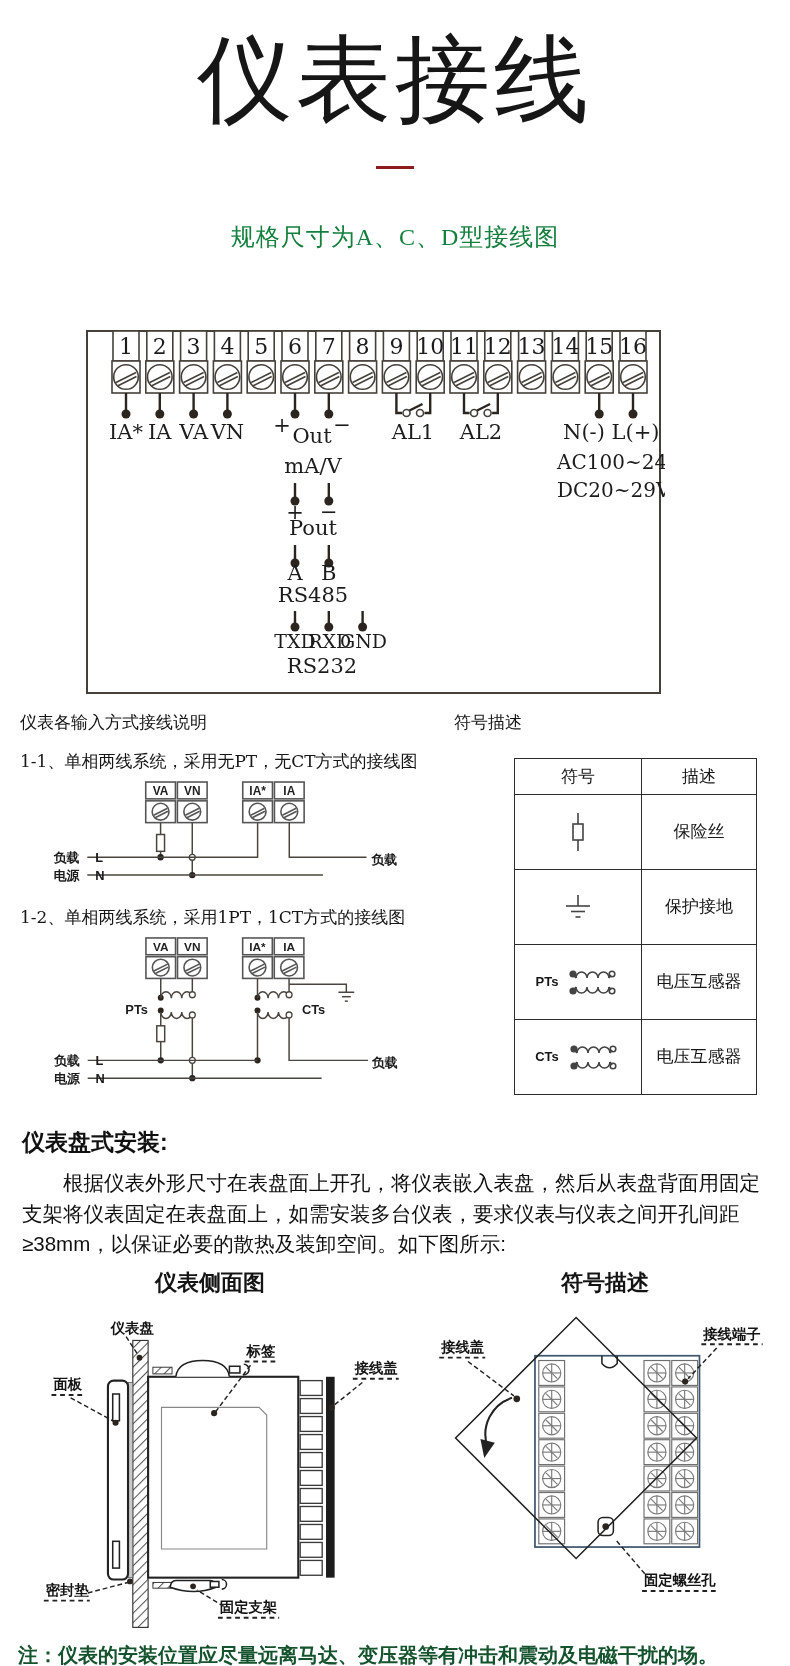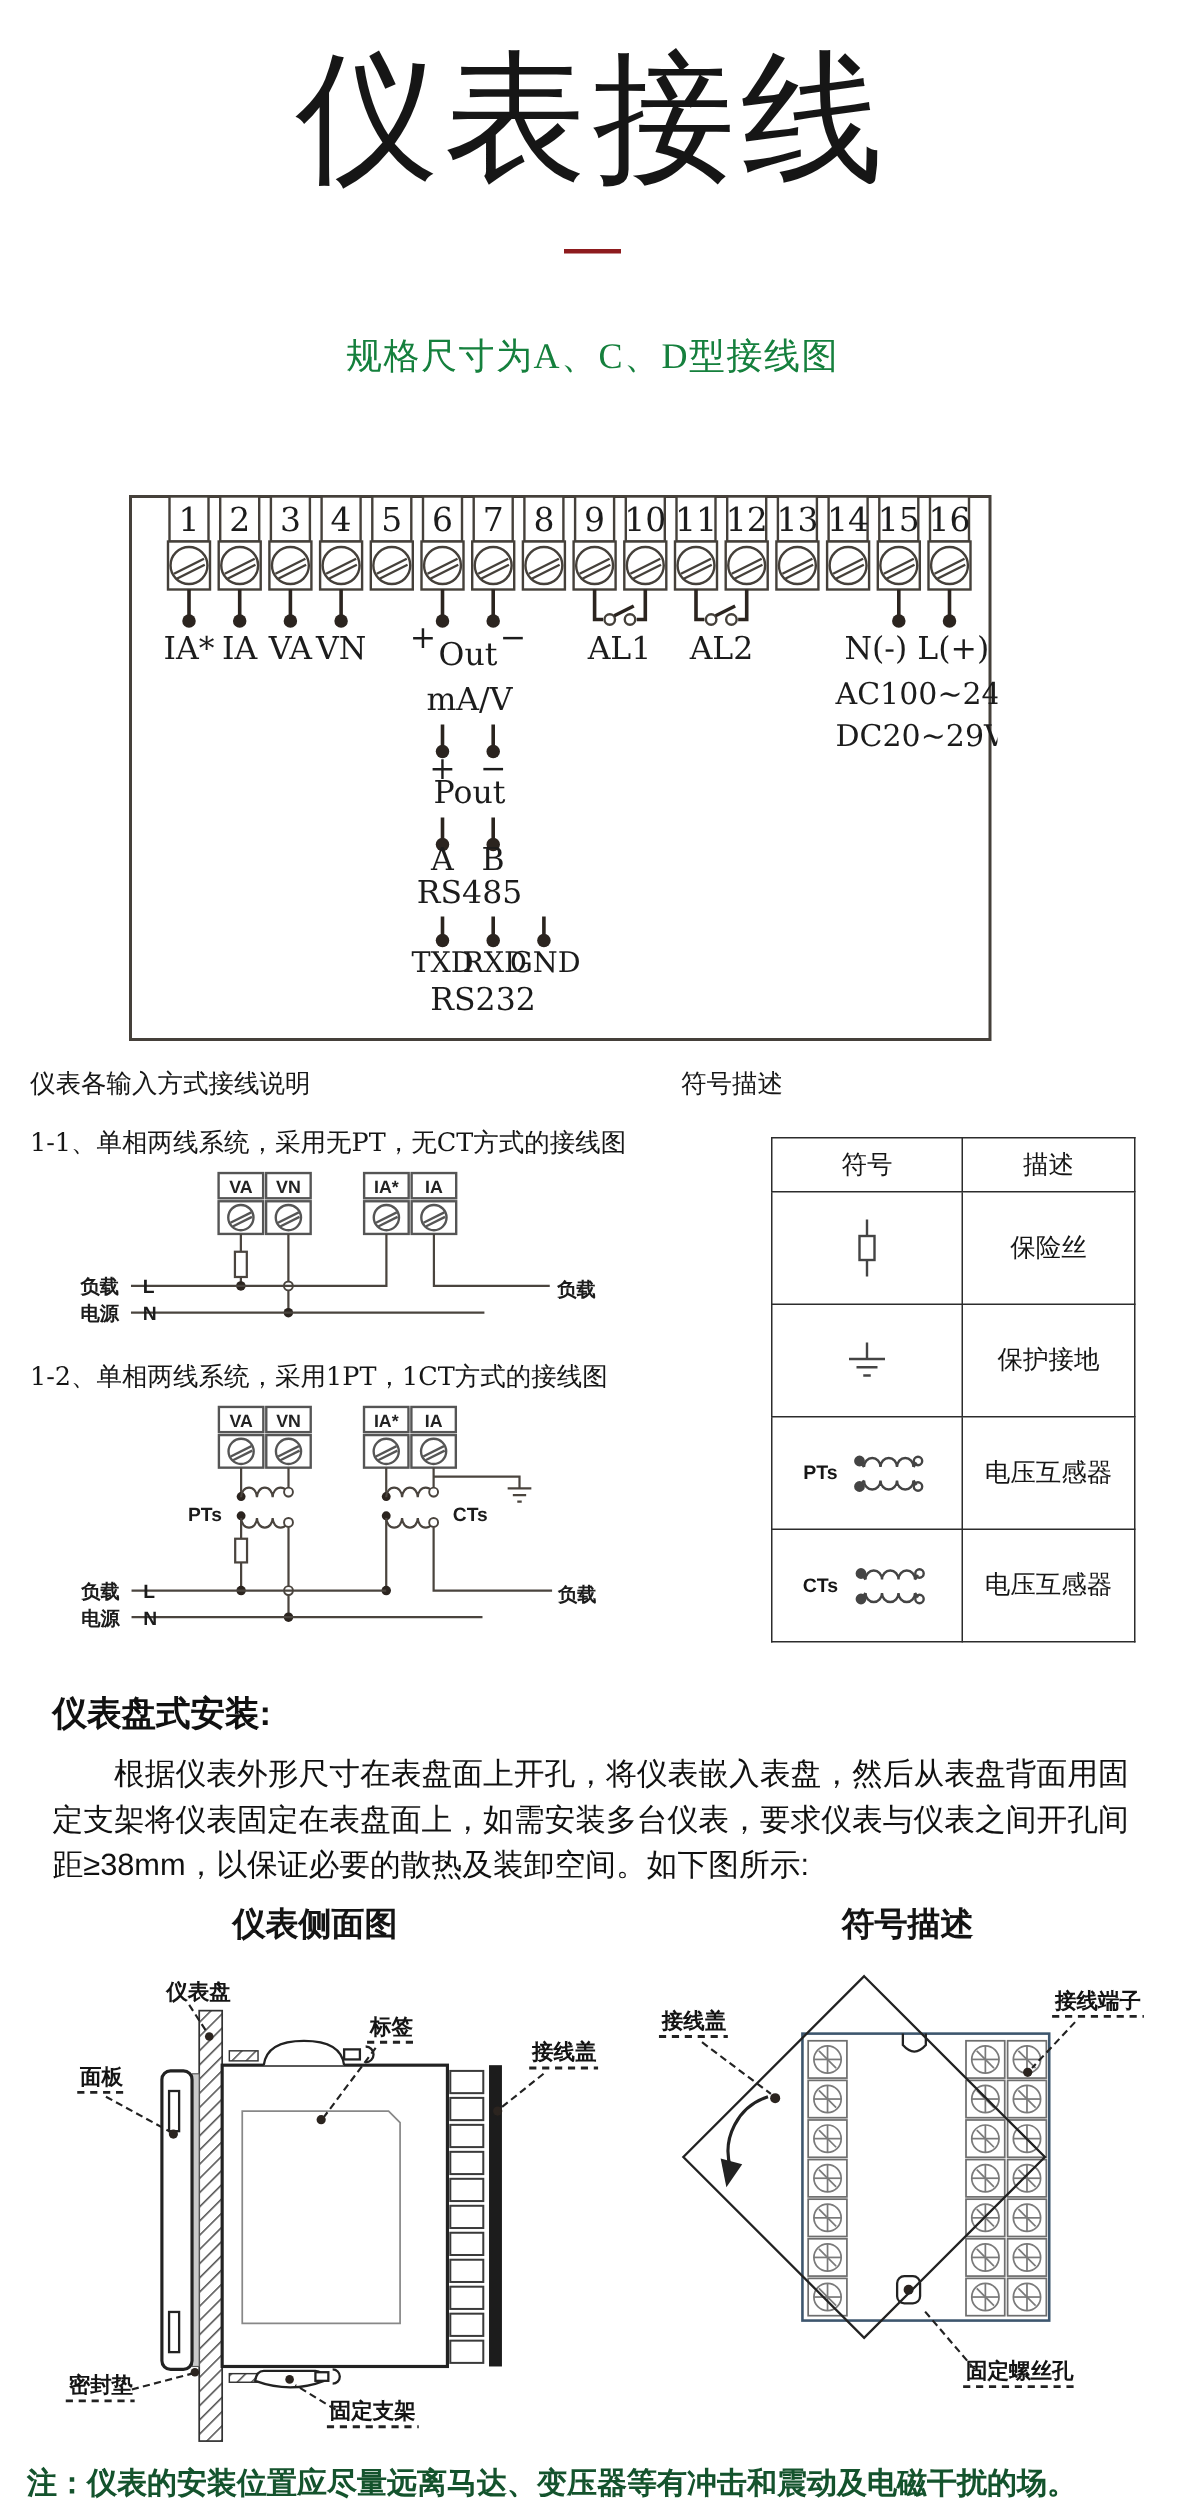--- a/index.html
+++ b/index.html
@@ -41,21 +41,21 @@
   table.symtab{border-collapse:collapse;margin:24px 0 0 60px}
   table.symtab th,table.symtab td{border:1.5px solid #2c2c2c;text-align:center;
       font:17px "DejaVu Serif",serif;color:#161616}
   table.symtab th{width:118px;padding:6px 4px;font-weight:400}
   table.symtab th+th{width:106px}
   table.symtab td{height:62px;padding:6px 6px}
   .symcell{display:flex;align-items:center;justify-content:center;gap:4px}
   .symlab{font:700 13px "Liberation Sans",sans-serif}
   .icon{stroke:#444;stroke-width:1.6;fill:none}
 
-  .install{padding:0 35px;margin-top:32px}
+  .install{padding:0 22px;margin-top:32px}
   .install-h{font-size:23px;font-weight:700;color:#111}
   .install-p{margin:10px 0 0;font-size:20.5px;line-height:1.5;text-indent:2em;color:#111}
 
   .figs{display:flex;margin-top:8px}
   .fig-left{width:420px}
   .fig-right{width:370px}
   .fig-title{text-align:center;font:700 22px "DejaVu Serif",serif;color:#141414}
   .figsvg{display:block;margin-top:8px}
 
   

